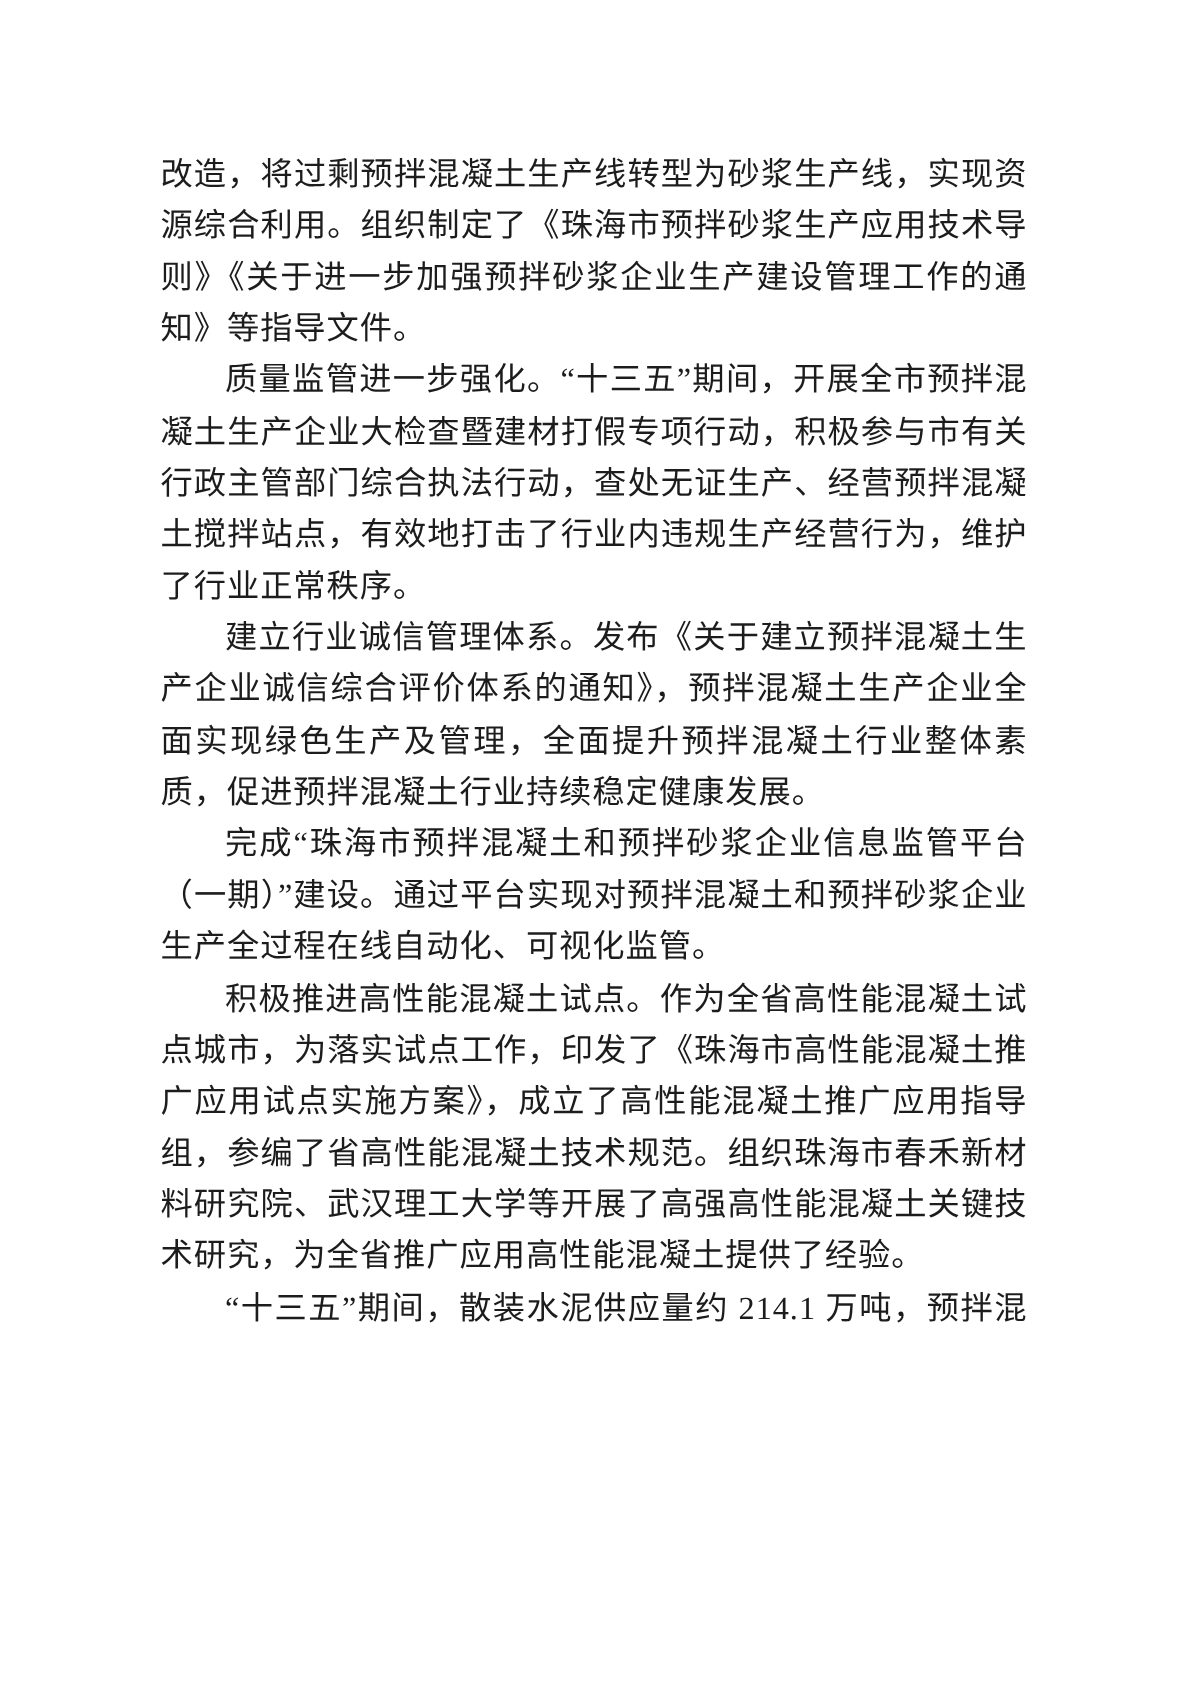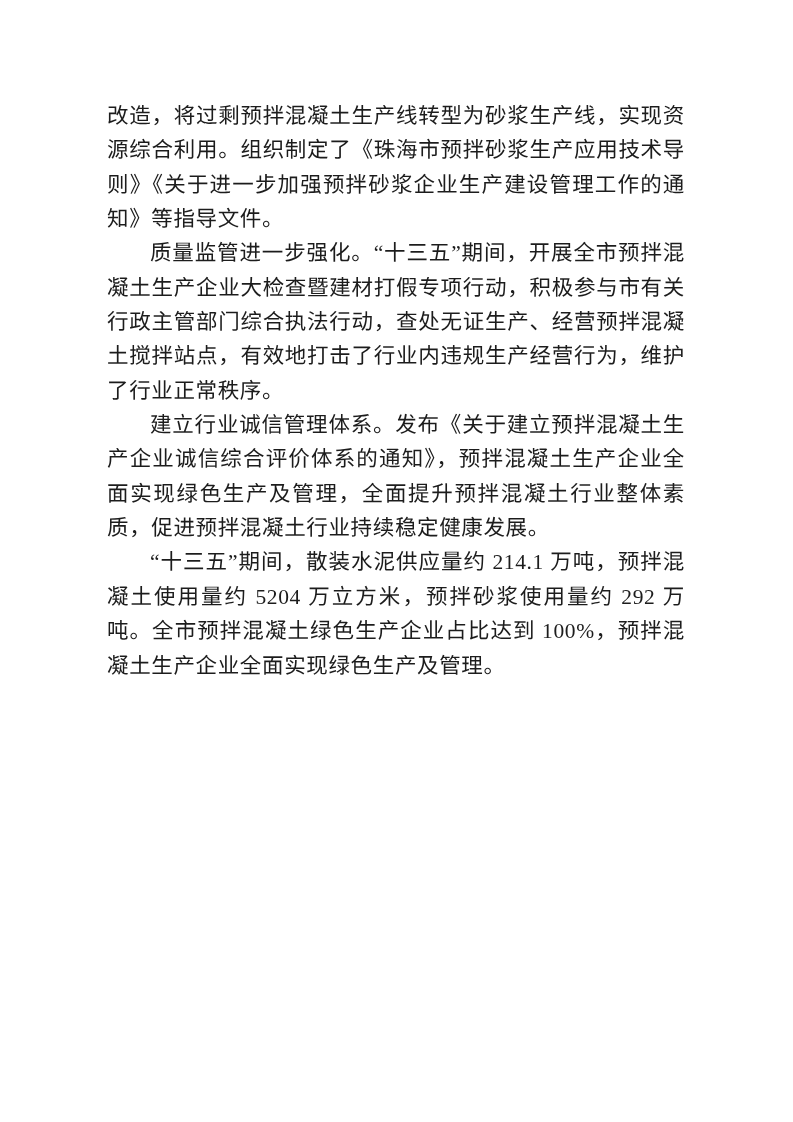--- a/index.html
+++ b/index.html
@@ -49,18 +49,20 @@
   }
 </style>
 </head>
 <body>
 
 <div class="page">
   <div class="content">
     <p class="para">改造，将过剩预拌混凝土生产线转型为砂浆生产线，实现资源综合利用。组织制定了《珠海市预拌砂浆生产应用技术导则》《关于进一步加强预拌砂浆企业生产建设管理工作的通知》等指导文件。</p>
     <p class="para indent">质量监管进一步强化。“十三五”期间，开展全市预拌混凝土生产企业大检查暨建材打假专项行动，积极参与市有关行政主管部门综合执法行动，查处无证生产、经营预拌混凝土搅拌站点，有效地打击了行业内违规生产经营行为，维护了行业正常秩序。</p>
     <p class="para indent">建立行业诚信管理体系。发布《关于建立预拌混凝土生产企业诚信综合评价体系的通知》，预拌混凝土生产企业全面实现绿色生产及管理，全面提升预拌混凝土行业整体素质，促进预拌混凝土行业持续稳定健康发展。</p>
+    <p class="para indent">完成“珠海市预拌混凝土和预拌砂浆企业信息监管平台（一期）”建设。通过平台实现对预拌混凝土和预拌砂浆企业生产全过程在线自动化、可视化监管。</p>
+    <p class="para indent">积极推进高性能混凝土试点。作为全省高性能混凝土试点城市，为落实试点工作，印发了《珠海市高性能混凝土推广应用试点实施方案》，成立了高性能混凝土推广应用指导组，参编了省高性能混凝土技术规范。组织珠海市春禾新材料研究院、武汉理工大学等开展了高强高性能混凝土关键技术研究，为全省推广应用高性能混凝土提供了经验。</p>
     <p class="para indent">“十三五”期间，散装水泥供应量约 214.1 万吨，预拌混凝土使用量约 5204 万立方米，预拌砂浆使用量约 292 万吨。全市预拌混凝土绿色生产企业占比达到 100%，预拌混凝土生产企业全面实现绿色生产及管理。</p>
   </div>
   <div class="footer">
     <span class="page-number">4</span>
   </div>
 </div>
 
 </body></html>

